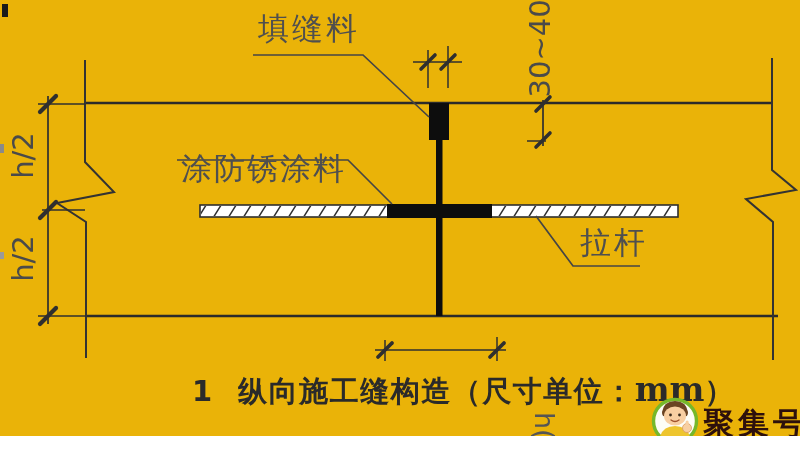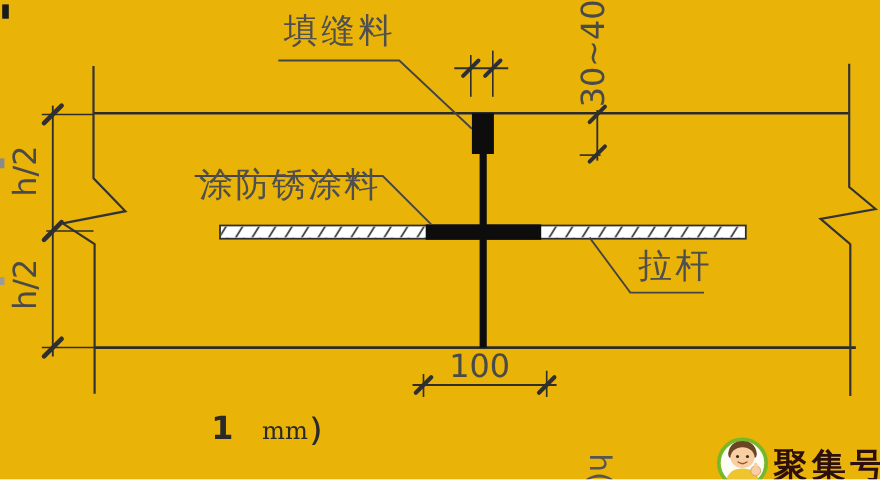--- a/index.html
+++ b/index.html
@@ -15,21 +15,21 @@
   .dim{
     position:absolute;color:#4a4a4a;font-size:29px;line-height:1;
     white-space:nowrap;font-weight:400;text-align:center;
   }
   .rot{transform:rotate(-90deg);}
   .caption{
     position:absolute;left:192px;top:370px;display:flex;align-items:baseline;
     color:#2a2a2a;font-size:29px;font-weight:600;letter-spacing:1.5px;white-space:nowrap;
   }
   .caption .num{margin-right:26px;letter-spacing:0;}
-  .caption .unit{font-family:"DejaVu Serif",serif;font-size:22px;font-weight:400;letter-spacing:0;}
+  .caption .unit{font-family:"DejaVu Serif",serif;font-size:33px;font-weight:700;letter-spacing:0;}
   .watermark-text{
     position:absolute;left:703px;top:403px;color:#2d100c;font-size:31px;
     font-family:"DejaVu Serif",serif;font-weight:700;letter-spacing:4px;white-space:nowrap;
   }
   .logo{position:absolute;left:649px;top:395px;width:52px;height:52px;}
   .fragment{
     position:absolute;left:531px;top:412px;height:60px;color:#555;
     font-size:27px;writing-mode:vertical-rl;line-height:1;
   }
   .edge-mark{position:absolute;background:#1a1a1a;}
@@ -100,24 +100,24 @@
     </g>
   </svg>
 
   <div class="lbl" style="left:258px;top:13px;">填缝料</div>
   <div class="lbl" style="left:181px;top:121px;letter-spacing:2px;margin-top:32px;">涂防锈涂料</div>
   <div class="lbl" style="left:580px;top:227px;text-align:center;">拉杆</div>
 
   <div class="dim rot" style="left:495px;top:38px;width:90px;">30~40</div>
   <div class="dim rot" style="left:-22px;top:141px;width:90px;">h/2</div>
   <div class="dim rot" style="left:-22px;top:244px;width:90px;">h/2</div>
-  <div class="dim" style="left:405px;top:319px;width:62px;">100</div>
 
   <div class="caption">
     <span class="num">1</span>
+    <span>纵向施工缝构造（尺寸单位：</span>
     <span class="unit">mm</span>
     <span>）</span>
   </div>
 
   <div class="fragment">h(</div>
 
   <svg class="logo" viewBox="0 0 52 52">
     <circle cx="26" cy="26" r="21.5" fill="#fdfdf6" stroke="#76b82a" stroke-width="3.4"></circle>
     <g clip-path="url(#logoclip)" transform="translate(0,0)">
       <path d="M13,17 Q15,6 26,6 Q37,6 39,17 Q39,22 36,21 L16,21 Q13,22 13,17 Z" fill="#6b4423"></path>

